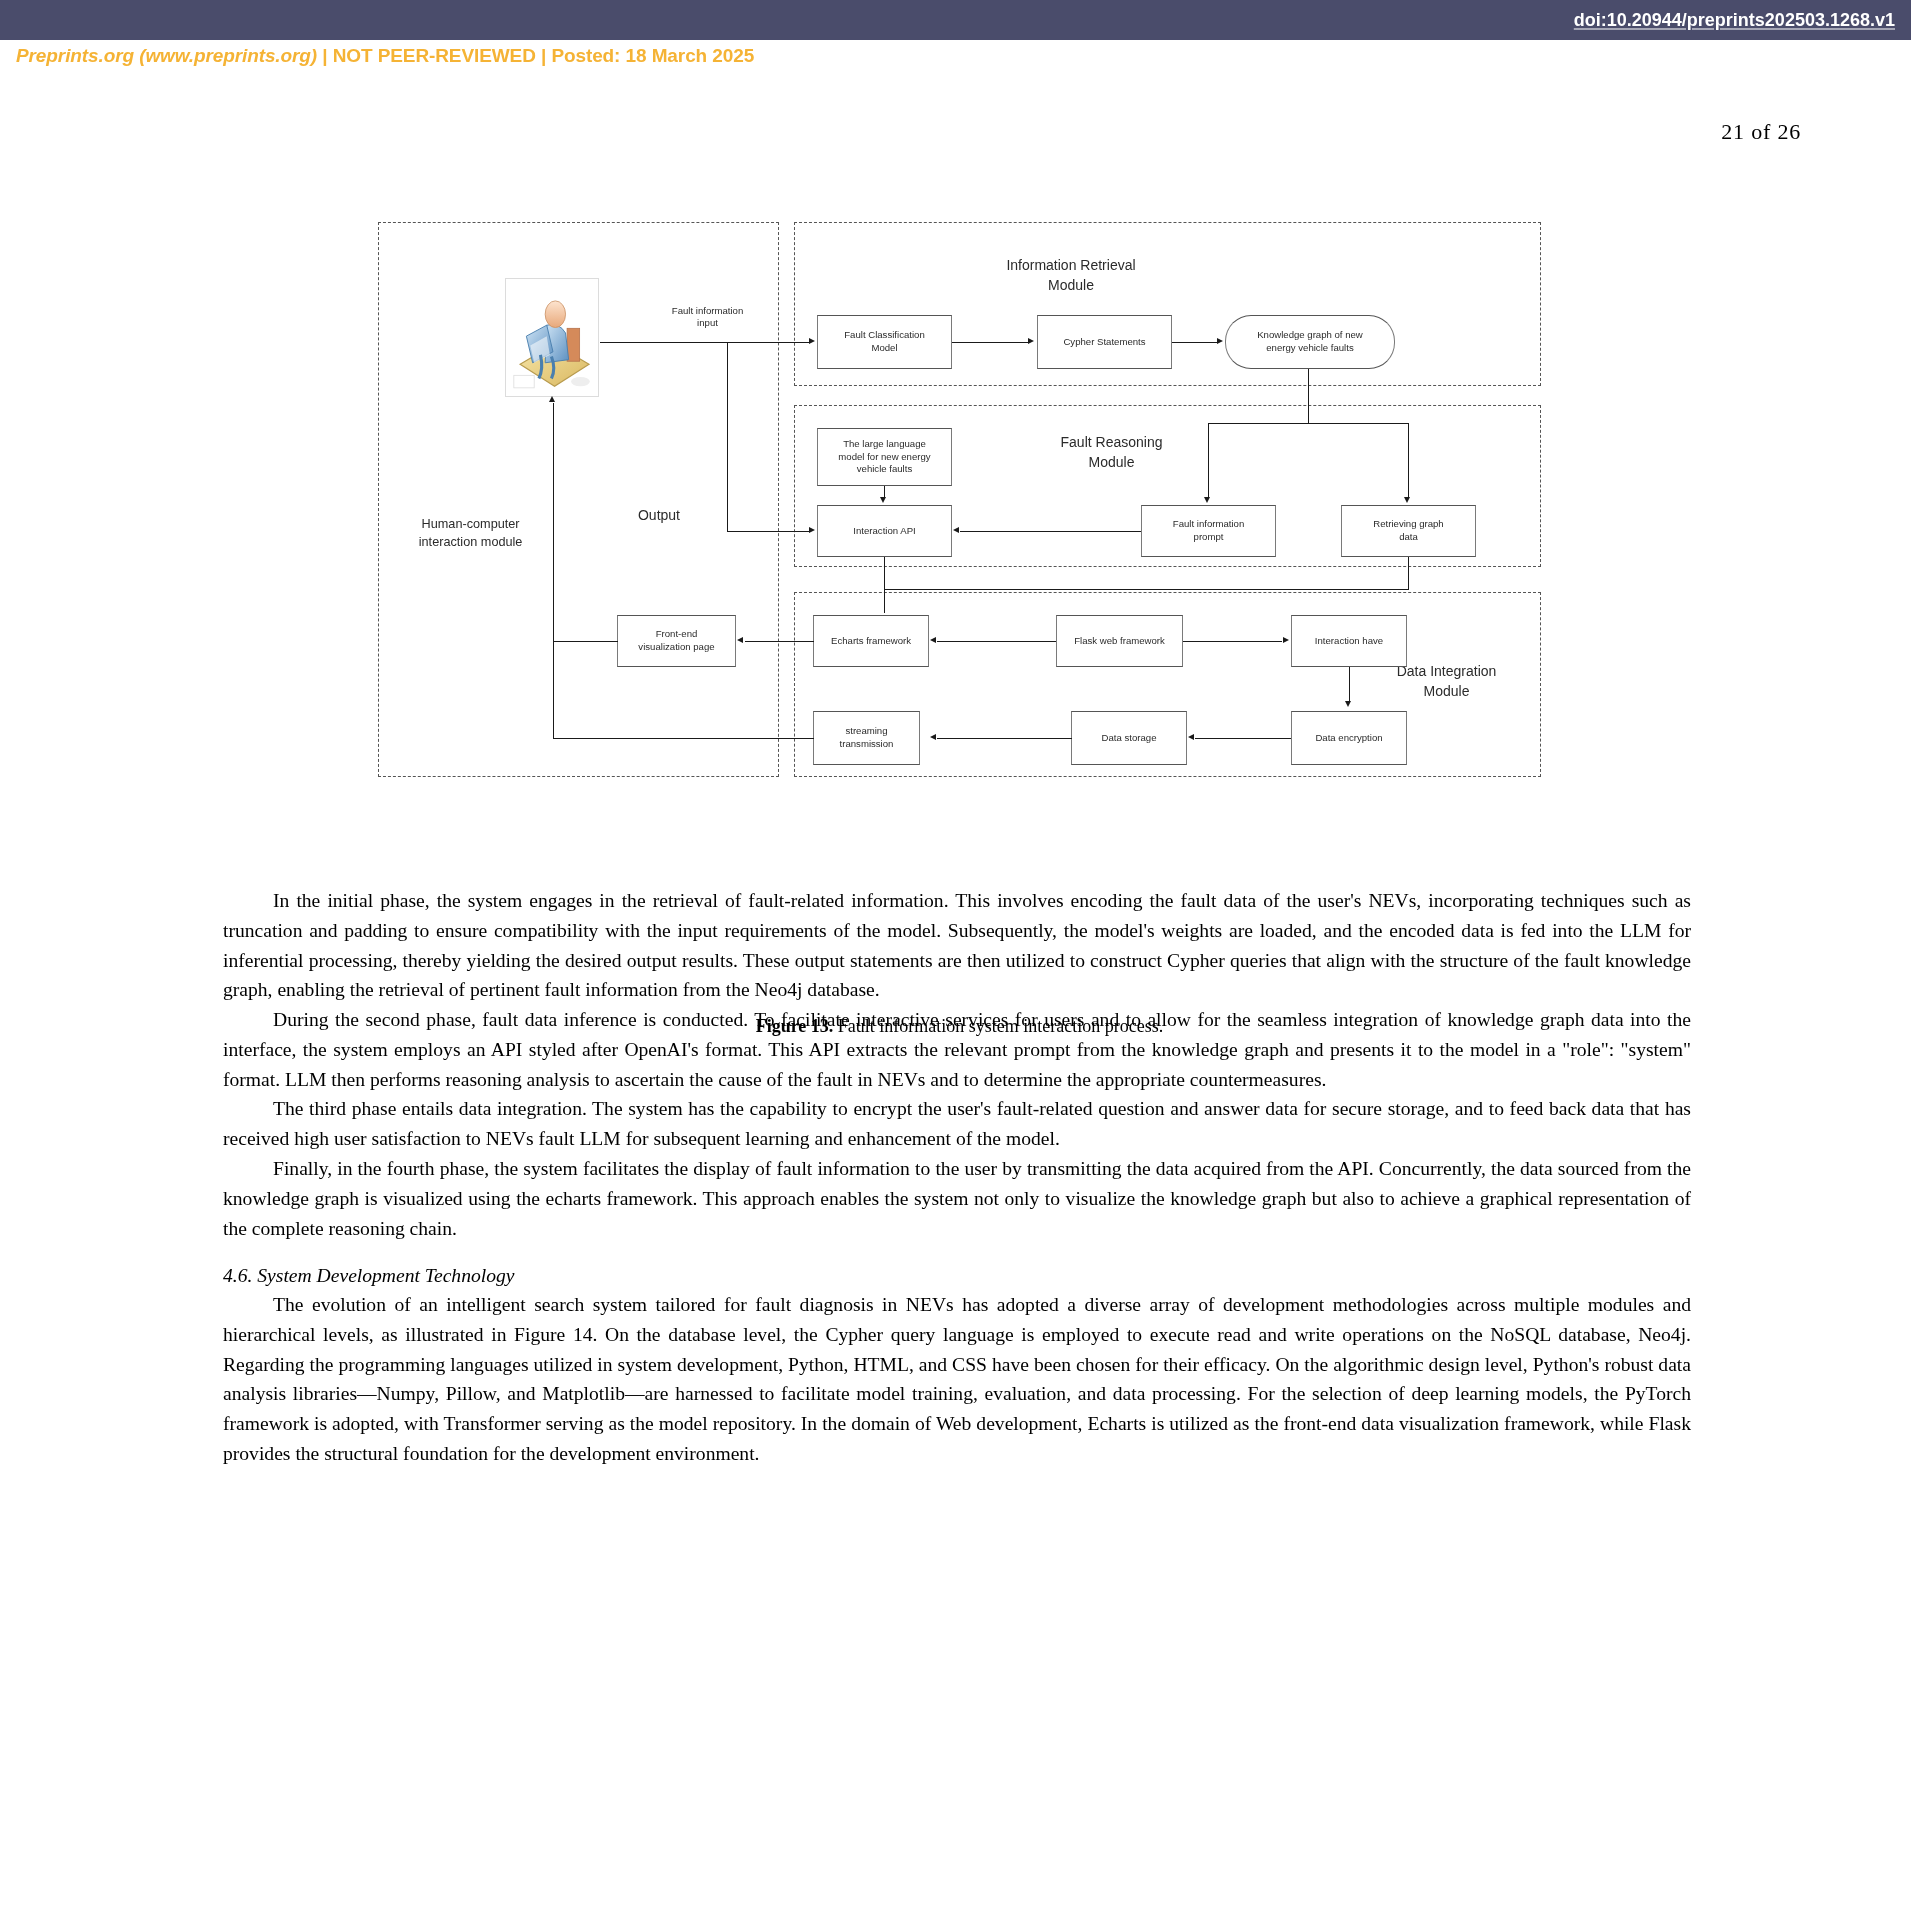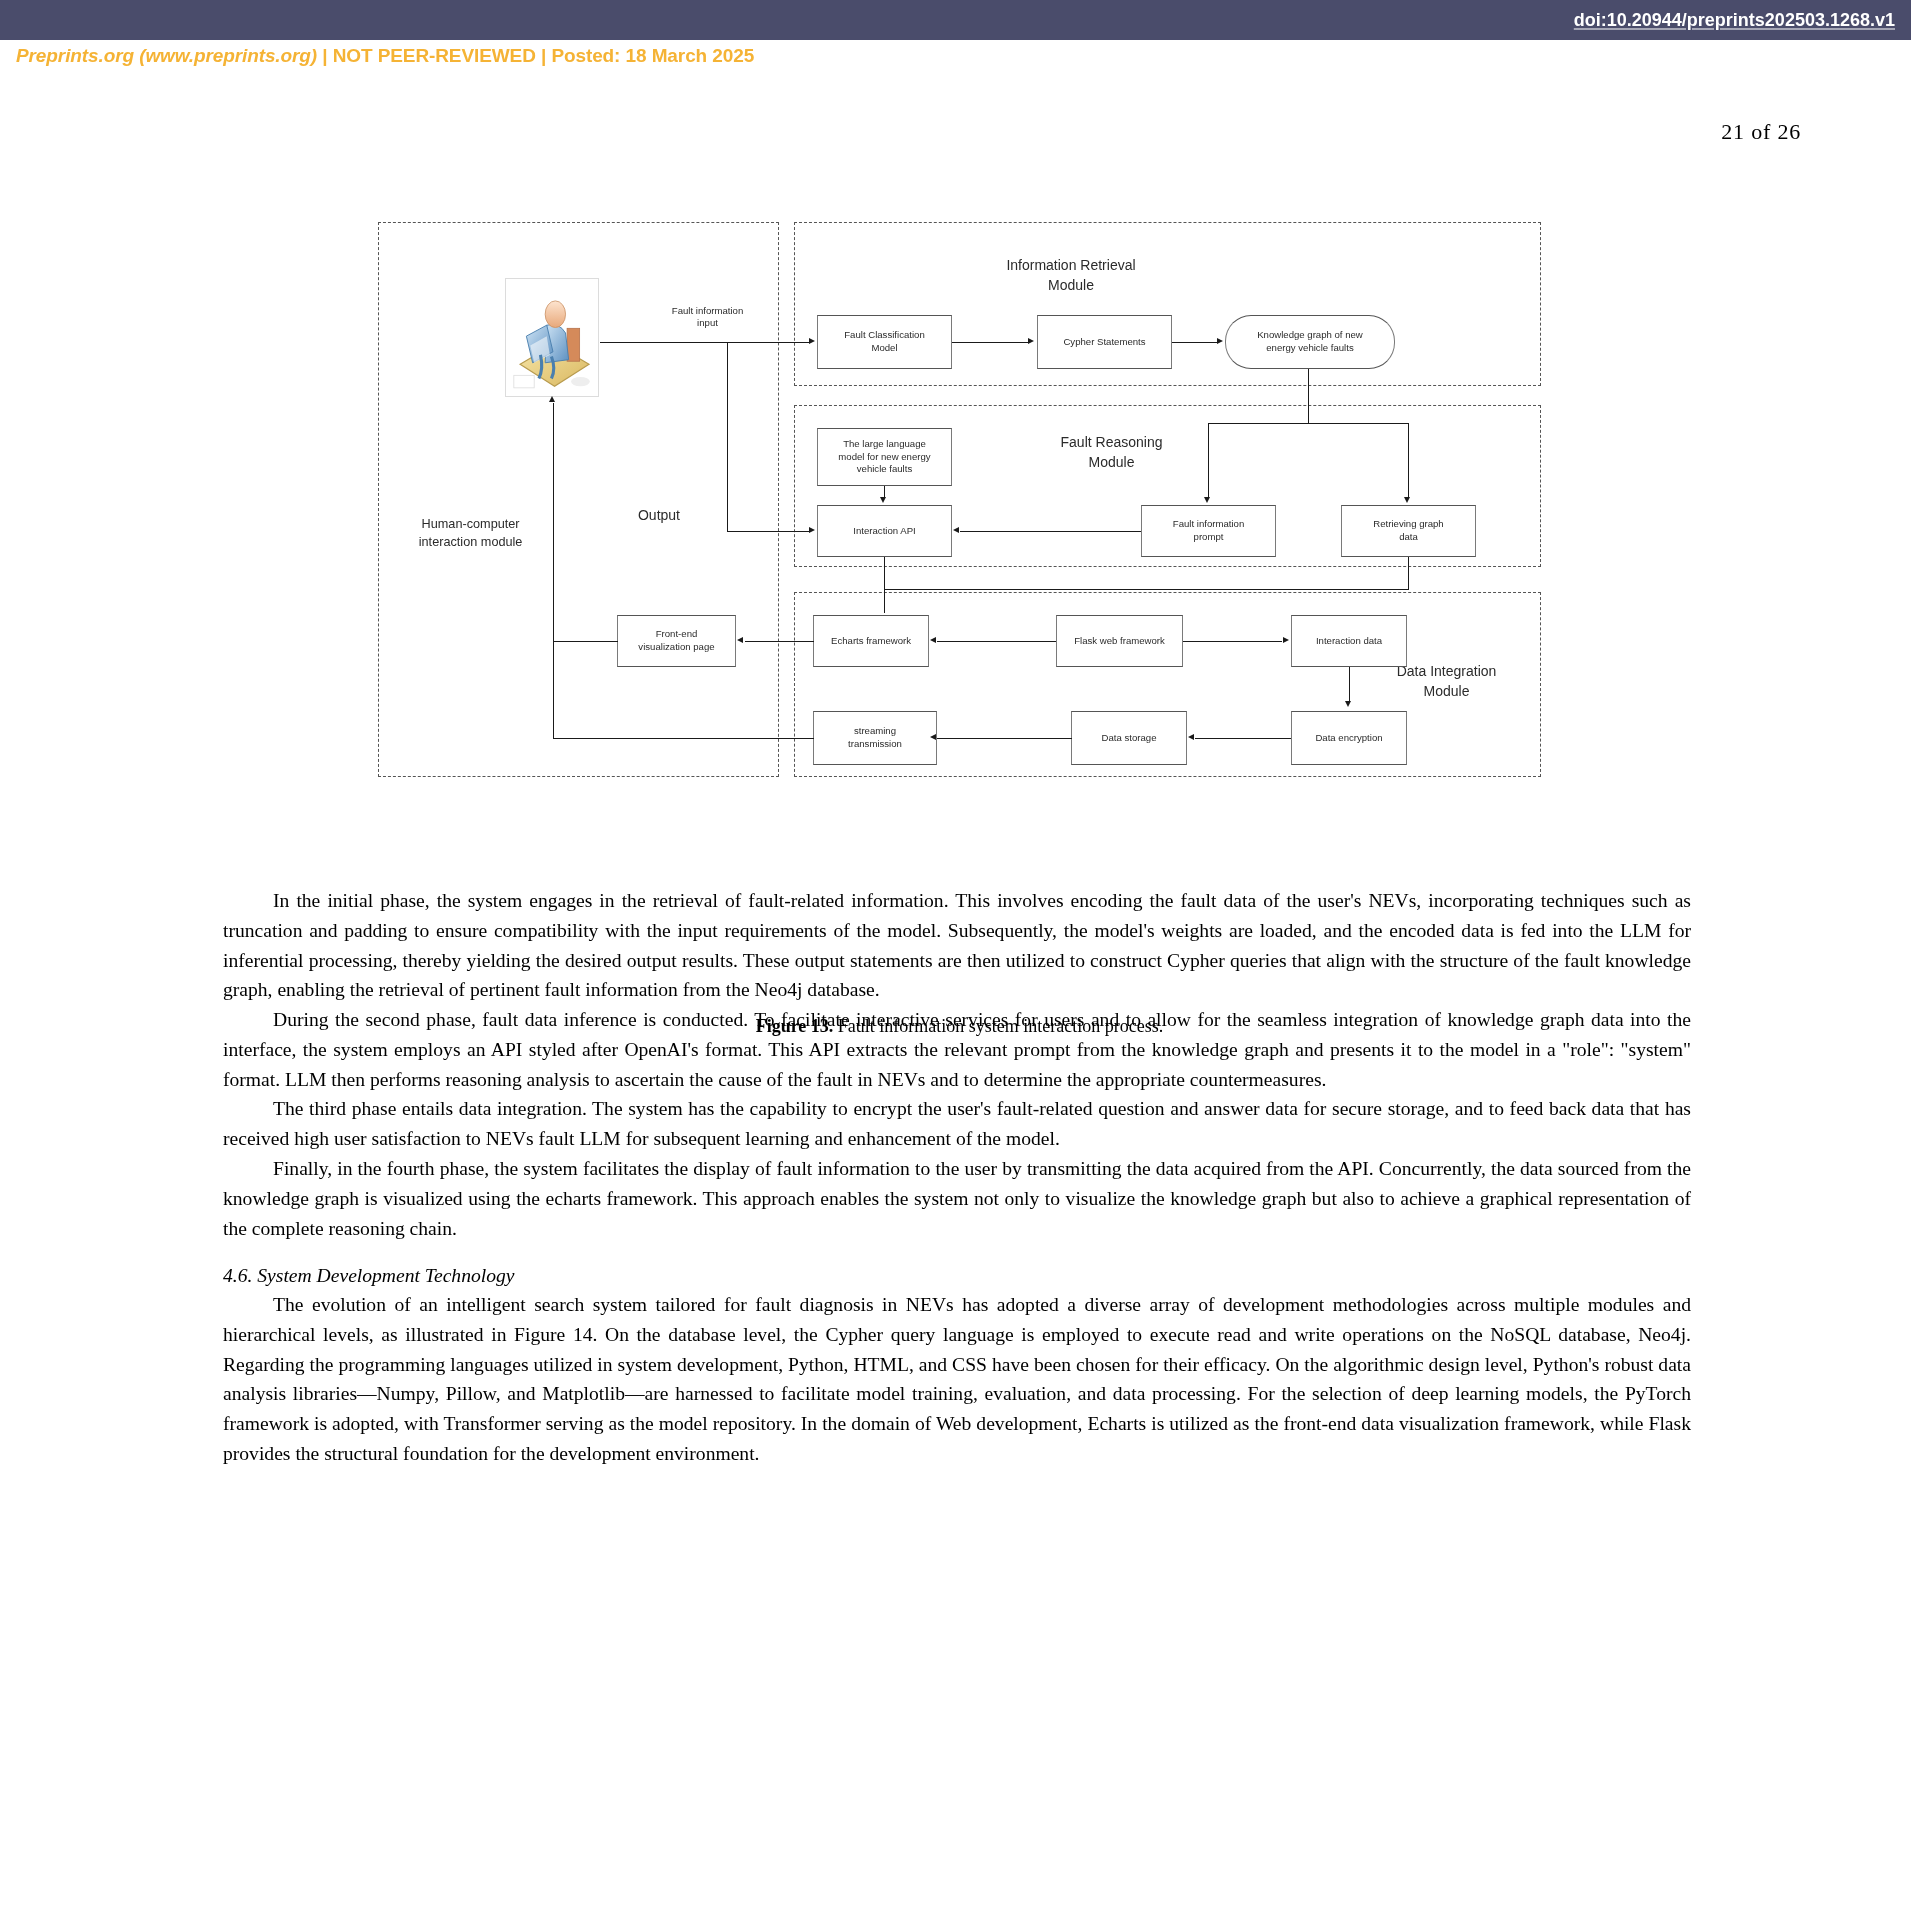--- a/index.html
+++ b/index.html
@@ -288,23 +288,23 @@
     <div class="node" style="left:963px; top:287px; width:135px; height:52px; white-space:pre-line;">Retrieving graph
 data</div>
 
     <div class="node" style="left:239px; top:397px; width:119px; height:52px; white-space:pre-line;">Front-end
 visualization page</div>
 
     <div class="node" style="left:435px; top:397px; width:116px; height:52px;">Echarts framework</div>
 
     <div class="node" style="left:678px; top:397px; width:127px; height:52px;">Flask web framework</div>
 
-    <div class="node" style="left:913px; top:397px; width:116px; height:52px;">Interaction data</div>
-
-    <div class="node" style="left:435px; top:493px; width:124px; height:54px; white-space:pre-line;">streaming
+    <div class="node" style="left:913px; top:397px; width:116px; height:52px;">Interaction have</div>
+
+    <div class="node" style="left:435px; top:493px; width:107px; height:54px; white-space:pre-line;">streaming
 transmission</div>
 
     <div class="node" style="left:693px; top:493px; width:116px; height:54px;">Data storage</div>
 
     <div class="node" style="left:913px; top:493px; width:116px; height:54px;">Data encryption</div>
 
     <div class="ln-h" style="left:222px; top:124px; width:210px;"></div>
     <div class="arrow-r" style="left:431px; top:120px;"></div>
 
     <div class="ln-v" style="left:349px; top:124px; height:190px;"></div>

